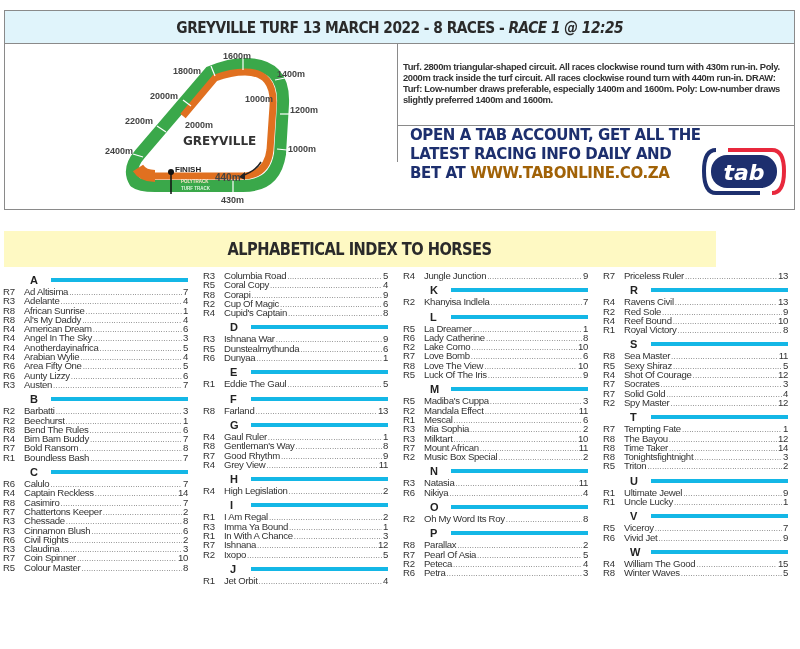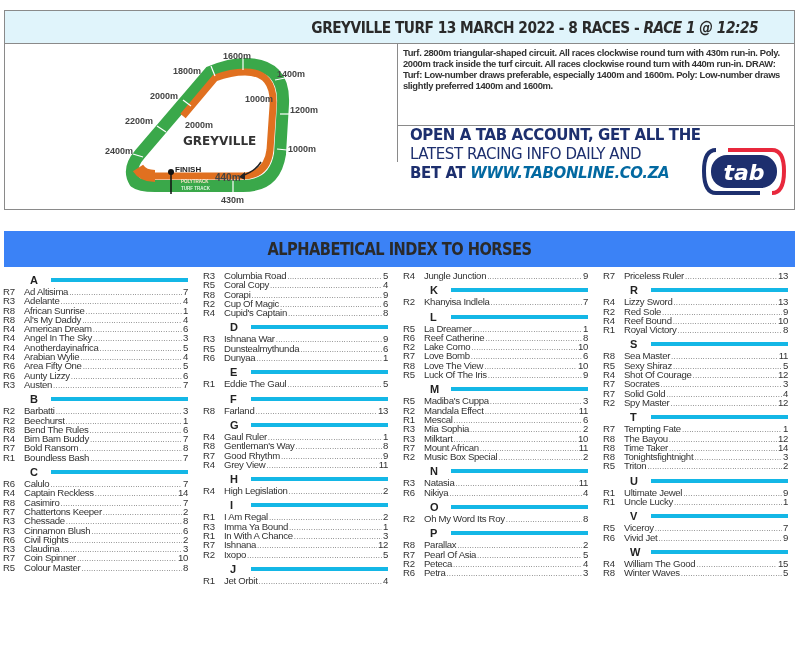--- a/index.html
+++ b/index.html
@@ -5,52 +5,52 @@
   * { box-sizing: border-box; margin: 0; padding: 0; }
   html, body { width: 800px; height: 649px; background: #ffffff; overflow: hidden; }
   body { font-family: "Liberation Sans", sans-serif; color: #222; position: relative; }
 
   .top-box {
     position: absolute; left: 4px; top: 10px; width: 791px; height: 200px;
     border: 1px solid #8a8a8a;
   }
   .title-bar {
     height: 33px; background: #e0f4fb; border-bottom: 1px solid #8a8a8a;
-    display: flex; align-items: center; justify-content: flex-end;
+    display: flex; align-items: center; justify-content: center;
   }
   .title-bar .t {
     font-family: "DejaVu Sans", sans-serif; font-weight: bold; font-size: 16px;
     color: #2a2a2a; letter-spacing: -0.6px; transform: scaleX(0.86); white-space: nowrap;
   }
   .title-bar .t em { font-style: italic; }
 
   .map-panel {
     position: absolute; left: 0; top: 33px; width: 393px; height: 118px;
     border-right: 1px solid #8a8a8a;
   }
   .desc-panel {
     position: absolute; left: 393px; top: 33px; width: 396px; height: 82px;
-    border-bottom: 1px solid #8a8a8a; padding: 3px 5px;
+    border-bottom: 1px solid #8a8a8a; padding: 17px 5px;
     font-size: 9.4px; font-weight: bold; line-height: 11px; color: #333;
     letter-spacing: -0.35px;
   }
   .ad-panel {
     position: absolute; left: 393px; top: 115px; width: 396px; height: 84px;
   }
   .ad-text {
     position: absolute; left: 12px; top: 0;
     font-family: "DejaVu Sans", sans-serif; font-weight: bold; font-size: 15px;
     line-height: 19px; color: #1d2f6e; letter-spacing: -0.4px;
   }
-  .ad-text .red { color: #0369a1; font-style: italic; }
+  .ad-text .red { color: #a16207; }
   .tab-logo { position: absolute; left: 304px; top: 18px; width: 84px; height: 55px; }
 
   .index-header {
-    position: absolute; left: 4px; top: 231px; width: 791px; height: 36px;
-    background: #3b82f6;
+    position: absolute; left: 4px; top: 231px; width: 712px; height: 36px;
+    background: #fef9c3;
     display: flex; align-items: center; justify-content: center;
   }
   .index-header span {
     font-family: "DejaVu Sans", sans-serif; font-weight: bold; font-size: 17px;
     color: #2a2a2a; letter-spacing: -0.6px; transform: scaleX(0.86); white-space: nowrap;
   }
 
   .col { position: absolute; top: 271px; width: 185px; }
   .col1 { left: 3px; }
   .col2 { left: 203px; }
@@ -130,21 +130,21 @@
       <text x="176" y="139" font-family="Liberation Sans, sans-serif" font-size="4.5" font-weight="bold" fill="#ffe6cc">POLYTRACK</text>
       <text x="176" y="146" font-family="Liberation Sans, sans-serif" font-size="4.5" font-weight="bold" fill="#dff5df">TURF TRACK</text>
     </svg>
   </div>
 
   <div class="desc-panel">Turf. 2800m triangular-shaped circuit. All races clockwise round turn with 430m run-in. Poly. 2000m track inside the turf circuit. All races clockwise round turn with 440m run-in. DRAW: Turf: Low-number draws preferable, especially 1400m and 1600m. Poly: Low-number draws slightly preferred 1400m and 1600m.</div>
 
   <div class="ad-panel">
     <div class="ad-text">
       <div style="font-weight:bold;">OPEN A TAB ACCOUNT, GET ALL THE</div>
-      <div style="font-weight:400;">LATEST RACING INFO DAILY AND</div>
+      <div style="font-weight:700;">LATEST RACING INFO DAILY AND</div>
       <div><span>BET AT </span><span class="red">WWW.TABONLINE.CO.ZA</span></div>
     </div>
     <svg class="tab-logo" viewBox="0 0 84 55">
       <path d="M14,6 Q2,6 2,27 Q2,49 14,49 L58,49" fill="none" stroke="#1d2f6e" stroke-width="4"></path>
       <path d="M26,6 L70,6 Q82,6 82,27 Q82,49 70,49" fill="none" stroke="#e8283c" stroke-width="4"></path>
       <rect x="9" y="11" width="66" height="33" rx="16" fill="#1d2f6e"></rect>
       <text x="42" y="36" text-anchor="middle" font-family="DejaVu Sans, sans-serif" font-size="22" font-weight="bold" font-style="italic" fill="#fff">tab</text>
     </svg>
   </div>
 </div>
@@ -507,21 +507,21 @@
       <span class="bar"></span>
     </div>
     <div class="row">
       <span class="race">R5</span>
       <span class="name">La Dreamer</span>
       <span class="dots"></span>
       <span class="draw">1</span>
     </div>
     <div class="row">
       <span class="race">R6</span>
-      <span class="name">Reef Catherine</span>
+      <span class="name">Lady Catherine</span>
       <span class="dots"></span>
       <span class="draw">8</span>
     </div>
     <div class="row">
       <span class="race">R2</span>
       <span class="name">Lake Como</span>
       <span class="dots"></span>
       <span class="draw">10</span>
     </div>
     <div class="row">
@@ -649,21 +649,21 @@
       <span class="name">Priceless Ruler</span>
       <span class="dots"></span>
       <span class="draw">13</span>
     </div>
     <div class="letter">
       <span class="lt">R</span>
       <span class="bar"></span>
     </div>
     <div class="row">
       <span class="race">R4</span>
-      <span class="name">Lizzy Sword</span>
+      <span class="name">Ravens Civil</span>
       <span class="dots"></span>
       <span class="draw">13</span>
     </div>
     <div class="row">
       <span class="race">R2</span>
       <span class="name">Red Sole</span>
       <span class="dots"></span>
       <span class="draw">9</span>
     </div>
     <div class="row">

